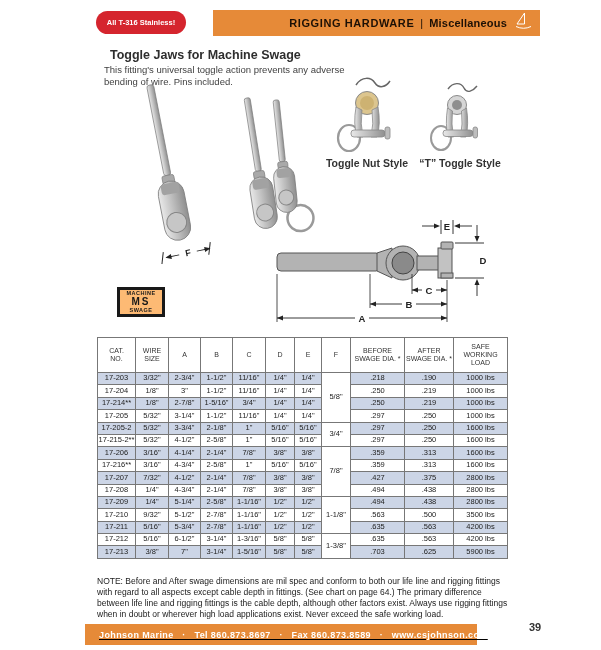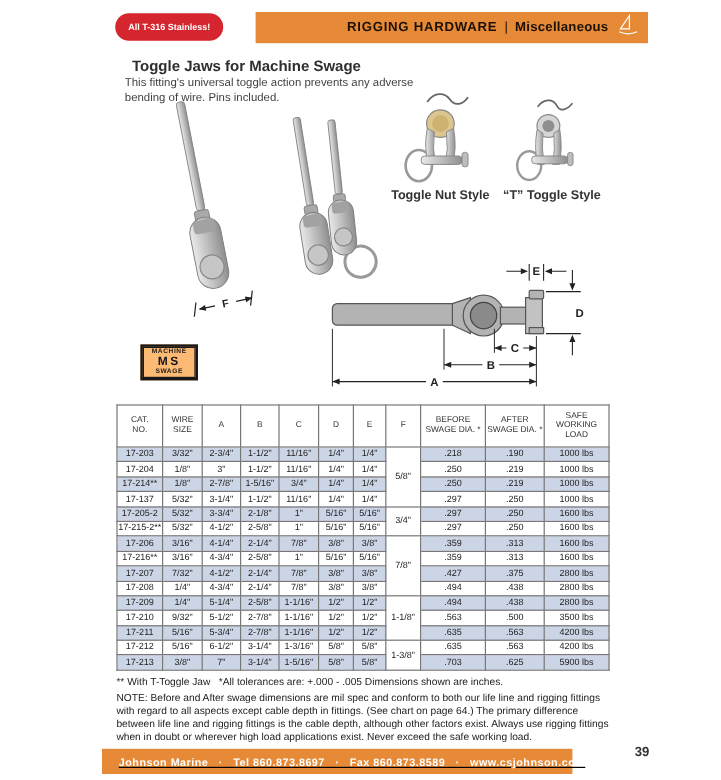--- a/index.html
+++ b/index.html
@@ -283,21 +283,21 @@
           <td>2-7/8"</td>
           <td>1-5/16"</td>
           <td>3/4"</td>
           <td>1/4"</td>
           <td>1/4"</td>
           <td>.250</td>
           <td>.219</td>
           <td>1000 lbs</td>
         </tr>
         <tr>
-          <td>17-137</td>
+          <td>17-205</td>
           <td>5/32"</td>
           <td>3-1/4"</td>
           <td>1-1/2"</td>
           <td>11/16"</td>
           <td>1/4"</td>
           <td>1/4"</td>
           <td>.297</td>
           <td>.250</td>
           <td>1000 lbs</td>
         </tr>
@@ -433,21 +433,20 @@
           <td>1-5/16"</td>
           <td>5/8"</td>
           <td>5/8"</td>
           <td>.703</td>
           <td>.625</td>
           <td>5900 lbs</td>
         </tr>
       </tbody>
   </table>
 
-  <div class="footnote">** With T-Toggle Jaw   *All tolerances are: +.000 - .005 Dimensions shown are inches.</div>
   <div class="note-body">NOTE: Before and After swage dimensions are mil spec and conform to both our life line and rigging fittings with regard to all aspects except cable depth in fittings. (See chart on page 64.) The primary difference between life line and rigging fittings is the cable depth, although other factors exist. Always use rigging fittings when in doubt or wherever high load applications exist. Never exceed the safe working load.</div>
 
   <div class="footer-bar">
     <span class="footer-text">Johnson Marine   ·   Tel 860.873.8697   ·   Fax 860.873.8589   ·   www.csjohnson.com</span>
   </div>
   <div class="page-num">39</div>
 
 </div>
 
 </body></html>

